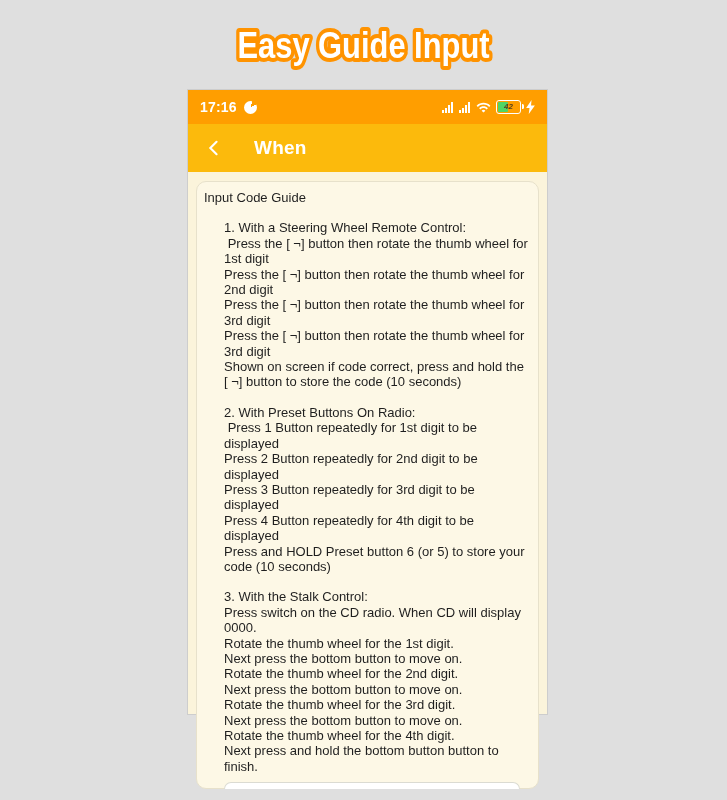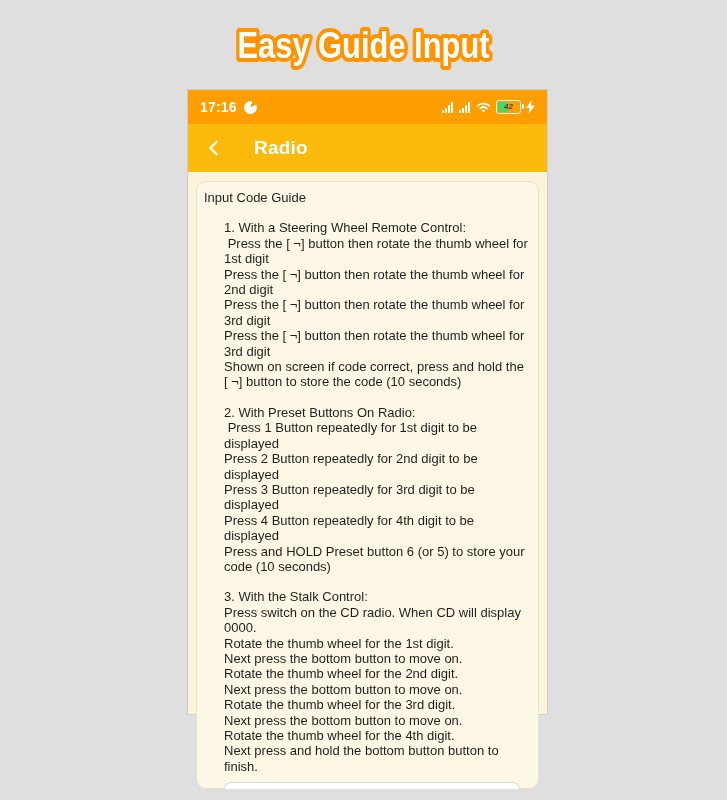--- a/index.html
+++ b/index.html
@@ -98,21 +98,21 @@
       </svg>
     </div>
   </div>
 
   <div class="appbar">
     <span class="backbtn">
       <svg width="22" height="22" viewBox="0 0 24 24">
         <path d="M14.8 5.3 L8 12 L14.8 18.7" fill="none" stroke="#fff" stroke-width="2.3" stroke-linecap="round"></path>
       </svg>
     </span>
-    <span class="appbar-title">Radio</span>
+    <span class="appbar-title">When</span>
   </div>
 
   <div class="content">
     <div class="card">
       <div class="heading">Input Code Guide</div>
       <div class="section">1. With a Steering Wheel Remote Control:
  Press the [ ¬] button then rotate the thumb wheel for 1st digit
 Press the [ ¬] button then rotate the thumb wheel for 2nd digit
 Press the [ ¬] button then rotate the thumb wheel for 3rd digit
 Press the [ ¬] button then rotate the thumb wheel for 3rd digit

